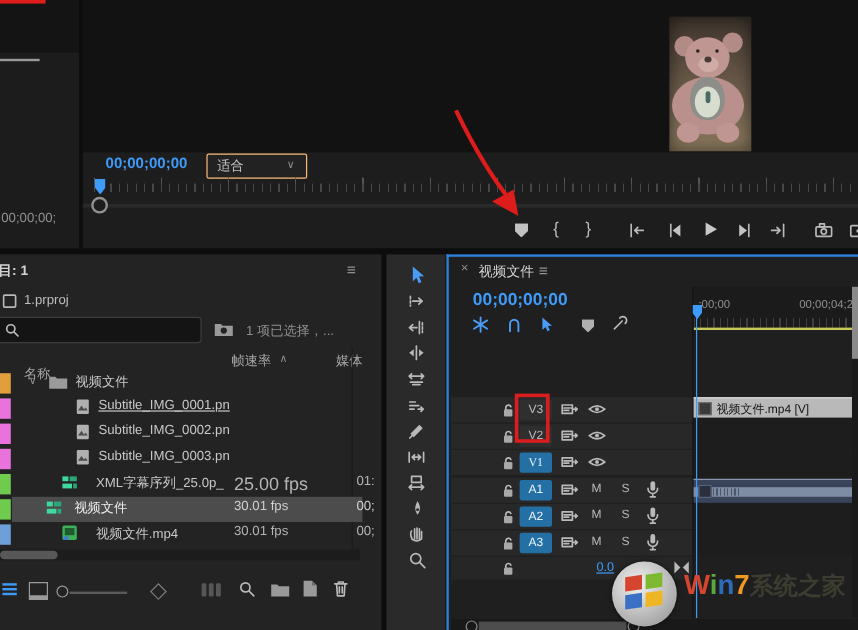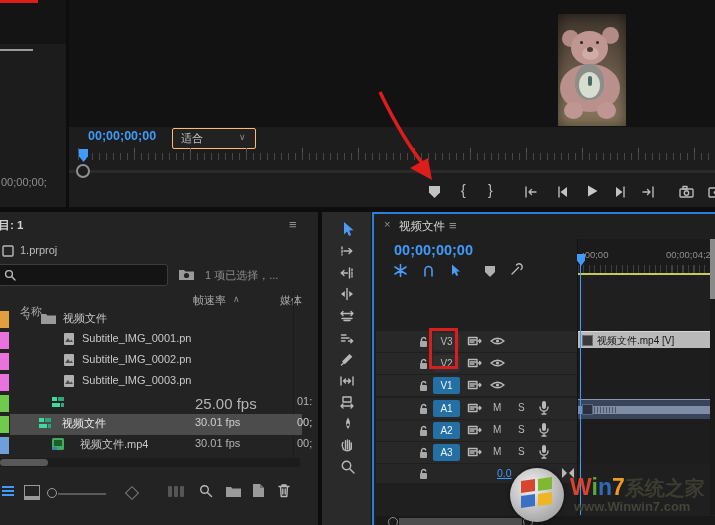--- a/index.html
+++ b/index.html
@@ -131,21 +131,21 @@
     <svg class="abs" style="left:40px;top:100px;" width="17" height="13">
         <path d="M1,2 L6,2 L7.5,3.5 L16,3.5 L16,12 L1,12 Z" fill="#9a9a9a"></path>
       </svg>
     <div class="abs txt" style="left:63px;top:99px;font-size:11px;">视频文件</div>
 
     <div class="abs" style="left:0;top:120px;width:9px;height:17px;background:#e873dd;"></div>
     <svg class="abs" style="left:63px;top:120px;" width="13" height="14">
         <rect x="1" y="1" width="10" height="12" rx="1" fill="#b0b0b0"></rect>
         <path d="M2,10 L5,6 L7,9 L8.5,7.5 L10,10 Z" fill="#4c4c4c"></path>
       </svg>
-    <div class="abs txt" style="left:82px;top:120px;font-size:11px;">Subtitle_IMG_0001.pn</div>
+    <div class="abs txt" style="left:82px;top:120px;font-size:11px;text-decoration:underline;">Subtitle_IMG_0001.pn</div>
 
     <div class="abs" style="left:0;top:141px;width:9px;height:17px;background:#e873dd;"></div>
     <svg class="abs" style="left:63px;top:141px;" width="13" height="14">
         <rect x="1" y="1" width="10" height="12" rx="1" fill="#b0b0b0"></rect>
         <path d="M2,10 L5,6 L7,9 L8.5,7.5 L10,10 Z" fill="#4c4c4c"></path>
       </svg>
     <div class="abs txt" style="left:82px;top:141px;font-size:11px;">Subtitle_IMG_0002.pn</div>
 
     <div class="abs" style="left:0;top:162px;width:9px;height:17px;background:#e873dd;"></div>
     <svg class="abs" style="left:63px;top:162px;" width="13" height="14">
@@ -154,20 +154,21 @@
       </svg>
     <div class="abs txt" style="left:82px;top:162px;font-size:11px;">Subtitle_IMG_0003.pn</div>
 
     <div class="abs" style="left:0;top:183px;width:9px;height:17px;background:#6ecb4e;"></div>
     <svg class="abs" style="left:51px;top:183px;" width="14" height="14">
         <rect x="1" y="2" width="5" height="4" fill="#3fd9a0"></rect>
         <rect x="7" y="2" width="6" height="4" fill="#2aa87c"></rect>
         <rect x="1" y="8" width="8" height="4" fill="#3fd9a0"></rect>
         <rect x="10" y="8" width="3" height="4" fill="#2aa87c"></rect>
       </svg>
+    <div class="abs txt" style="left:80px;top:183px;font-size:11px;">XML字幕序列_25.0p_</div>
     <div class="abs txt" style="left:195px;top:183px;font-size:15px;color:#b4b4b4;">25.00 fps</div>
     <div class="abs txt" style="left:297px;top:183px;width:20px;overflow:hidden;font-size:11px;color:#b4b4b4;">01:</div>
 
     <div class="abs" style="left:0;top:204px;width:9px;height:17px;background:#6ecb4e;"></div>
     <svg class="abs" style="left:38px;top:204px;" width="14" height="14">
         <rect x="1" y="2" width="5" height="4" fill="#3fd9a0"></rect>
         <rect x="7" y="2" width="6" height="4" fill="#2aa87c"></rect>
         <rect x="1" y="8" width="8" height="4" fill="#3fd9a0"></rect>
         <rect x="10" y="8" width="3" height="4" fill="#2aa87c"></rect>
       </svg>
@@ -346,21 +347,21 @@
       </svg>
     <svg class="abs" style="left:116px;top:144px;" width="15" height="10">
         <path class="ic" d="M1,5 Q7.5,-0.5 14,5 Q7.5,10.5 1,5 Z"></path>
         <circle cx="7.5" cy="5" r="1.6" fill="#b9b9b9"></circle>
       </svg>
 
     <svg class="abs" style="left:44px;top:165px;" width="11" height="13">
         <path class="ic" d="M3.5,6 V4.5 a2.2,2.2 0 0 1 4.2,-0.6"></path>
         <rect x="2" y="6" width="7" height="6" rx="1" fill="#a8a8a8"></rect>
       </svg>
-    <div class="trackbtn on" style="left:59px;top:163px;">V1</div>
+    <div class="trackbtn on" style="left:59px;top:163px;font-family:Liberation Serif, serif;">V1</div>
     <svg class="abs" style="left:93px;top:165px;" width="15" height="12">
         <rect class="ic" x="1.5" y="2.5" width="8.5" height="7"></rect>
         <path class="ic" d="M3,5 H9 M3,7 H7 M11,6 H14 M12.6,4.6 L14,6 L12.6,7.4"></path>
       </svg>
     <svg class="abs" style="left:116px;top:166px;" width="15" height="10">
         <path class="ic" d="M1,5 Q7.5,-0.5 14,5 Q7.5,10.5 1,5 Z"></path>
         <circle cx="7.5" cy="5" r="1.6" fill="#b9b9b9"></circle>
       </svg>
 
     <svg class="abs" style="left:44px;top:188px;" width="11" height="13">
@@ -454,16 +455,15 @@
   <div class="abs" style="left:510px;top:468px;width:205px;height:57px;z-index:60;">
     <div class="abs" style="left:0;top:0;width:54px;height:54px;border-radius:50%;background:radial-gradient(circle at 40% 35%,#f2f2f2,#9c9c9c 85%);box-shadow:0 0 4px rgba(0,0,0,.6);">
       <div class="abs" style="left:11px;top:12px;width:14px;height:12px;background:#d6452e;transform:skewY(-8deg);"></div>
       <div class="abs" style="left:28px;top:10px;width:14px;height:12px;background:#7fb931;transform:skewY(-8deg);"></div>
       <div class="abs" style="left:11px;top:27px;width:14px;height:12px;background:#3a71c4;transform:skewY(-8deg);"></div>
       <div class="abs" style="left:28px;top:25px;width:14px;height:12px;background:#eeb525;transform:skewY(-8deg);"></div>
     </div>
     <div class="abs txt" style="left:60px;top:6px;font-size:23px;font-weight:bold;">
       <span class="wm-l0">W</span><span class="wm-l1">i</span><span class="wm-l2">n</span><span class="wm-l3">7</span><span style="color:#3c3c30;font-size:20px;">系统之家</span>
     </div>
-    <div class="abs txt" style="left:64px;top:31px;font-size:13px;font-weight:bold;color:#44443a;">www.Winwin7.com</div>
   </div>
 
 </div>
 
 </body></html>

